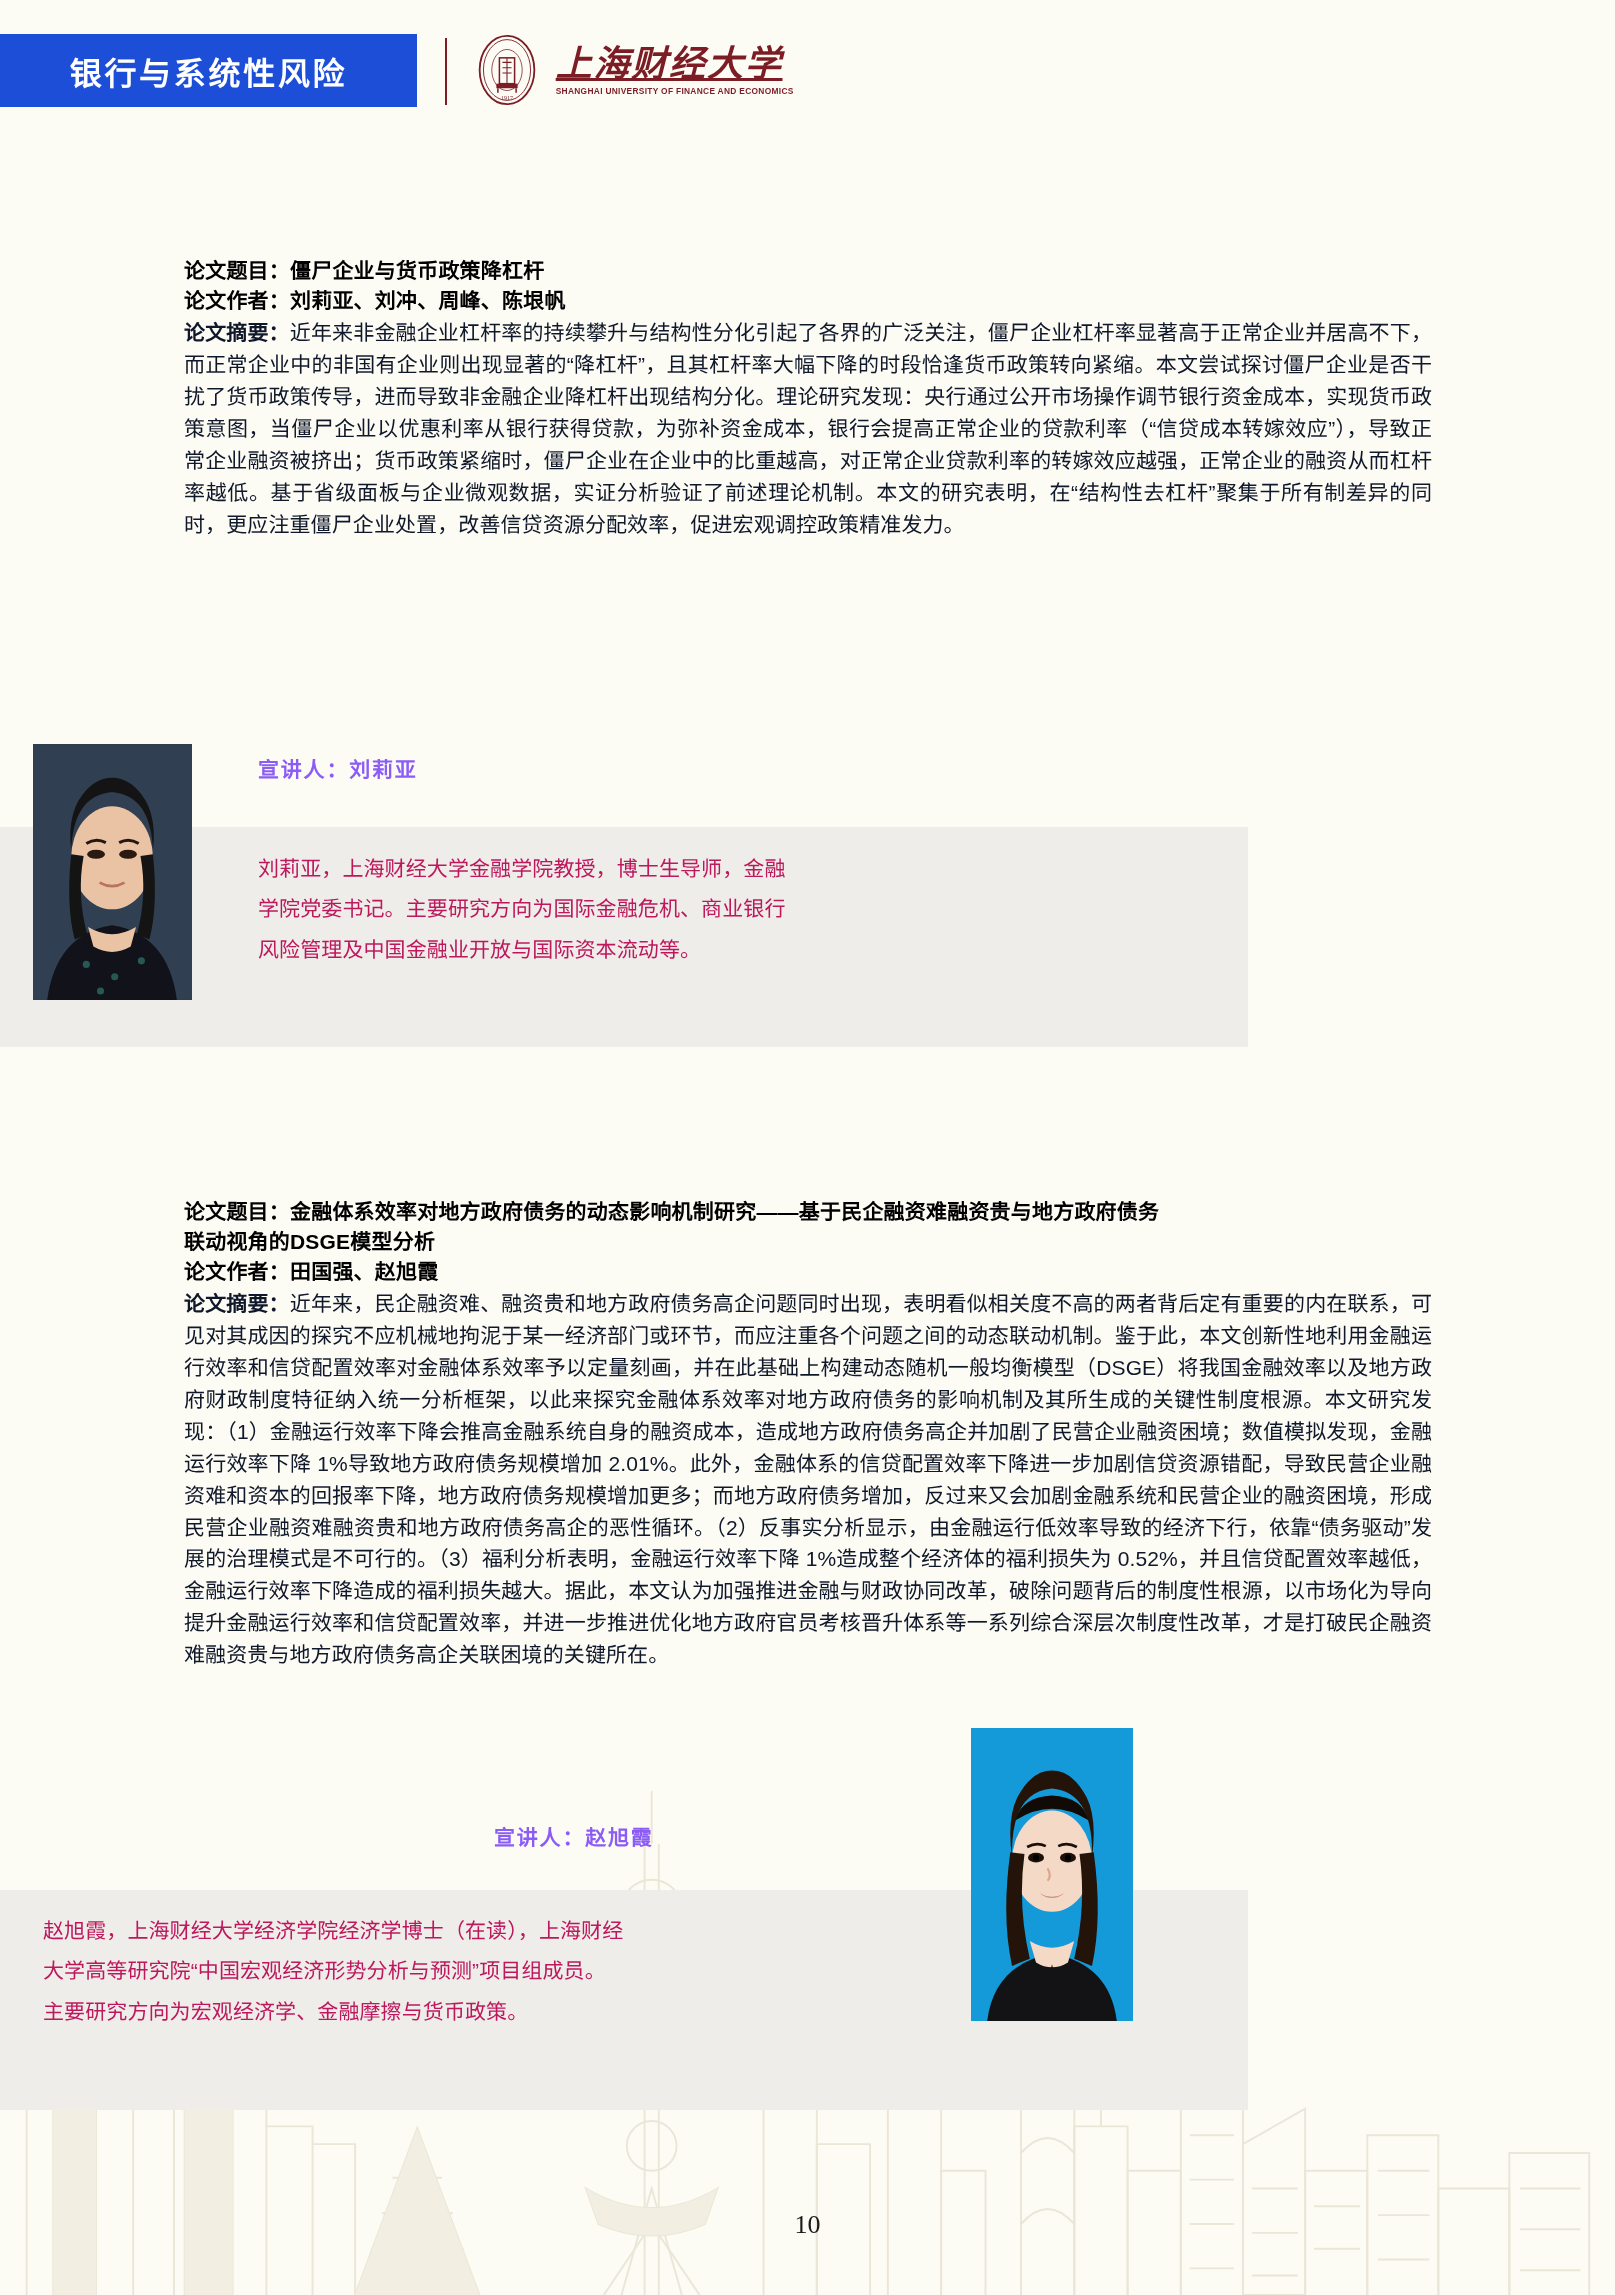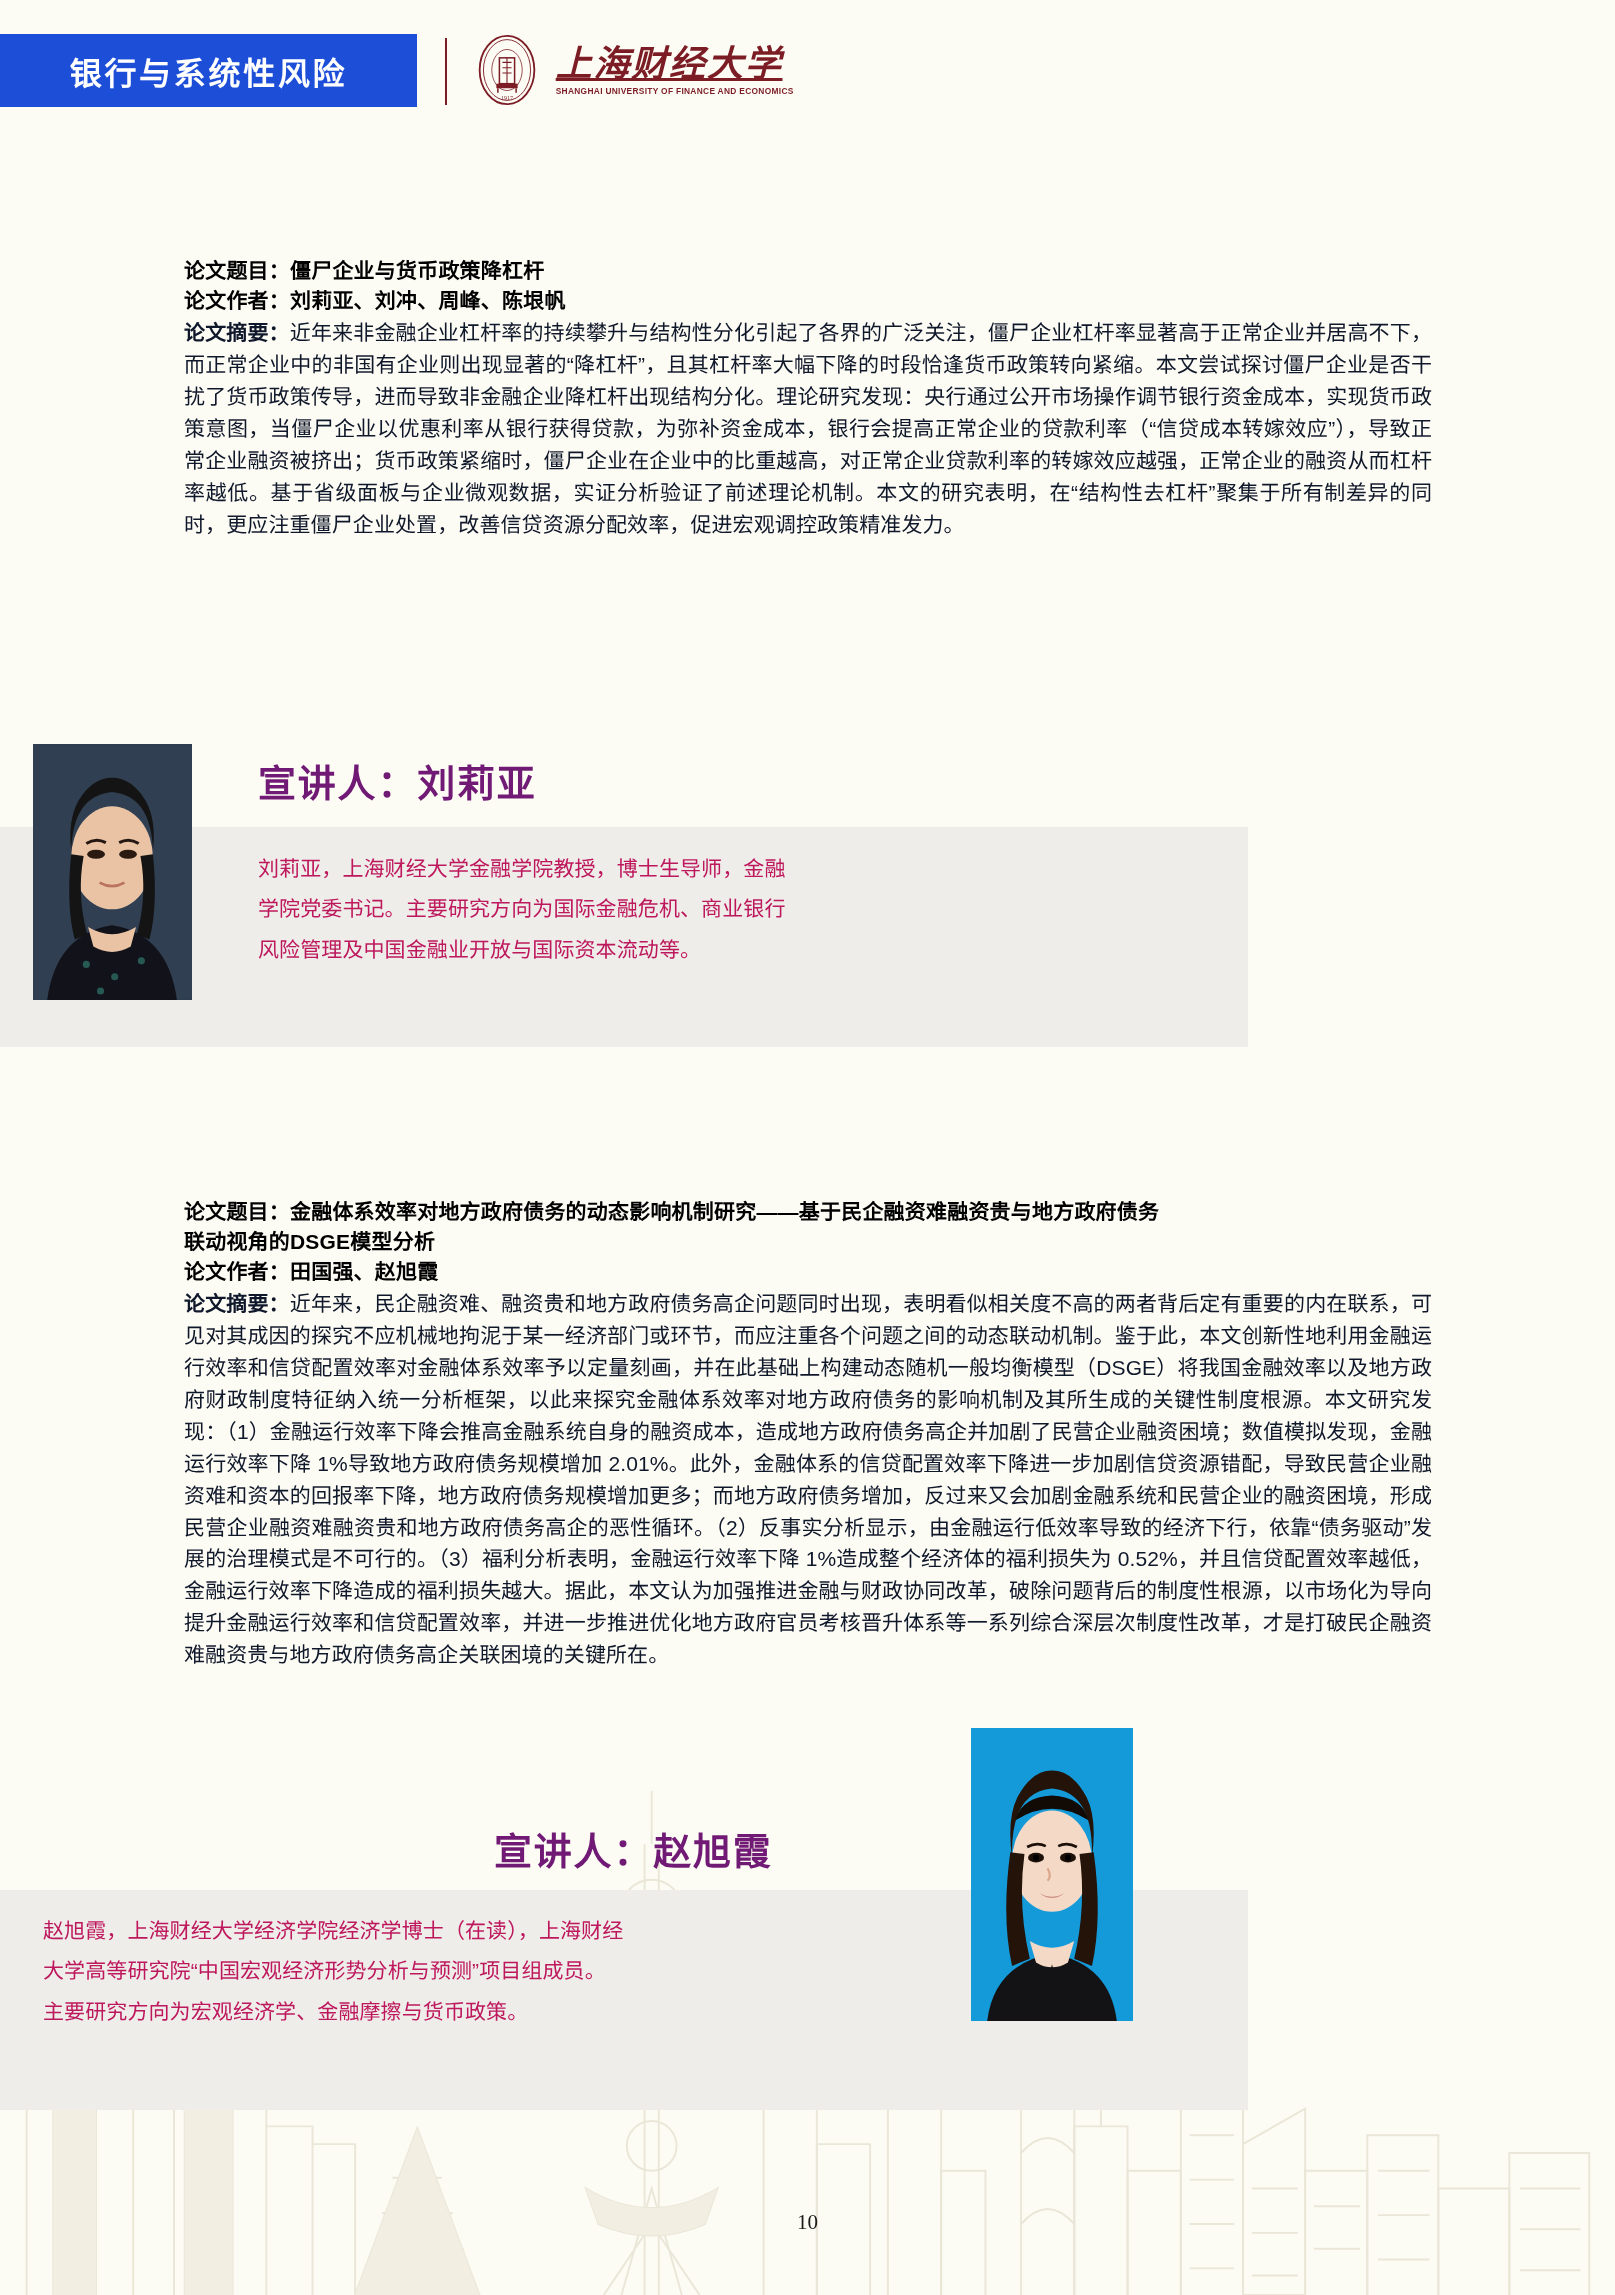--- a/index.html
+++ b/index.html
@@ -49,31 +49,31 @@
   .abstract{
     font-size:21px;color:#0f172a;line-height:1.52;text-align:justify;
     text-justify:inter-ideograph;letter-spacing:0.1px;margin-top:1.8px;
   }
   .abstract .lbl{font-weight:bold;}
   
   .speaker{position:absolute;left:0;width:1248px;}
   .spk-band{position:absolute;background:#efedea;}
   .spk-photo{position:absolute;background:#24313f;overflow:hidden;}
   .spk-head{
-    position:absolute;color:#701a75;font-size:38px;font-weight:bold;
+    position:absolute;color:#8b5cf6;font-size:21px;font-weight:bold;
     letter-spacing:1.8px;font-family:"DejaVu Sans","Liberation Sans",sans-serif;
   }
   .spk-bio{
     position:absolute;font-size:21px;color:#be185d;line-height:1.92;
     letter-spacing:0.1px;
   }
   
   #page-number{
     position:absolute;left:0;top:2210px;width:1615px;text-align:center;
-    font-size:21px;color:#1a1a1a;z-index:4;
+    font-size:26px;color:#1a1a1a;z-index:4;
     font-family:"Liberation Serif","DejaVu Serif",serif;
   }
 </style>
 </head>
 <body>
 
 <svg id="skyline" viewBox="0 0 1819 640" preserveAspectRatio="none">
   <g fill="none" stroke="#eae6d8" stroke-width="2.2">
 
     <path d="M60 640 V300 L84 236 L108 300 V640 Z"></path>

